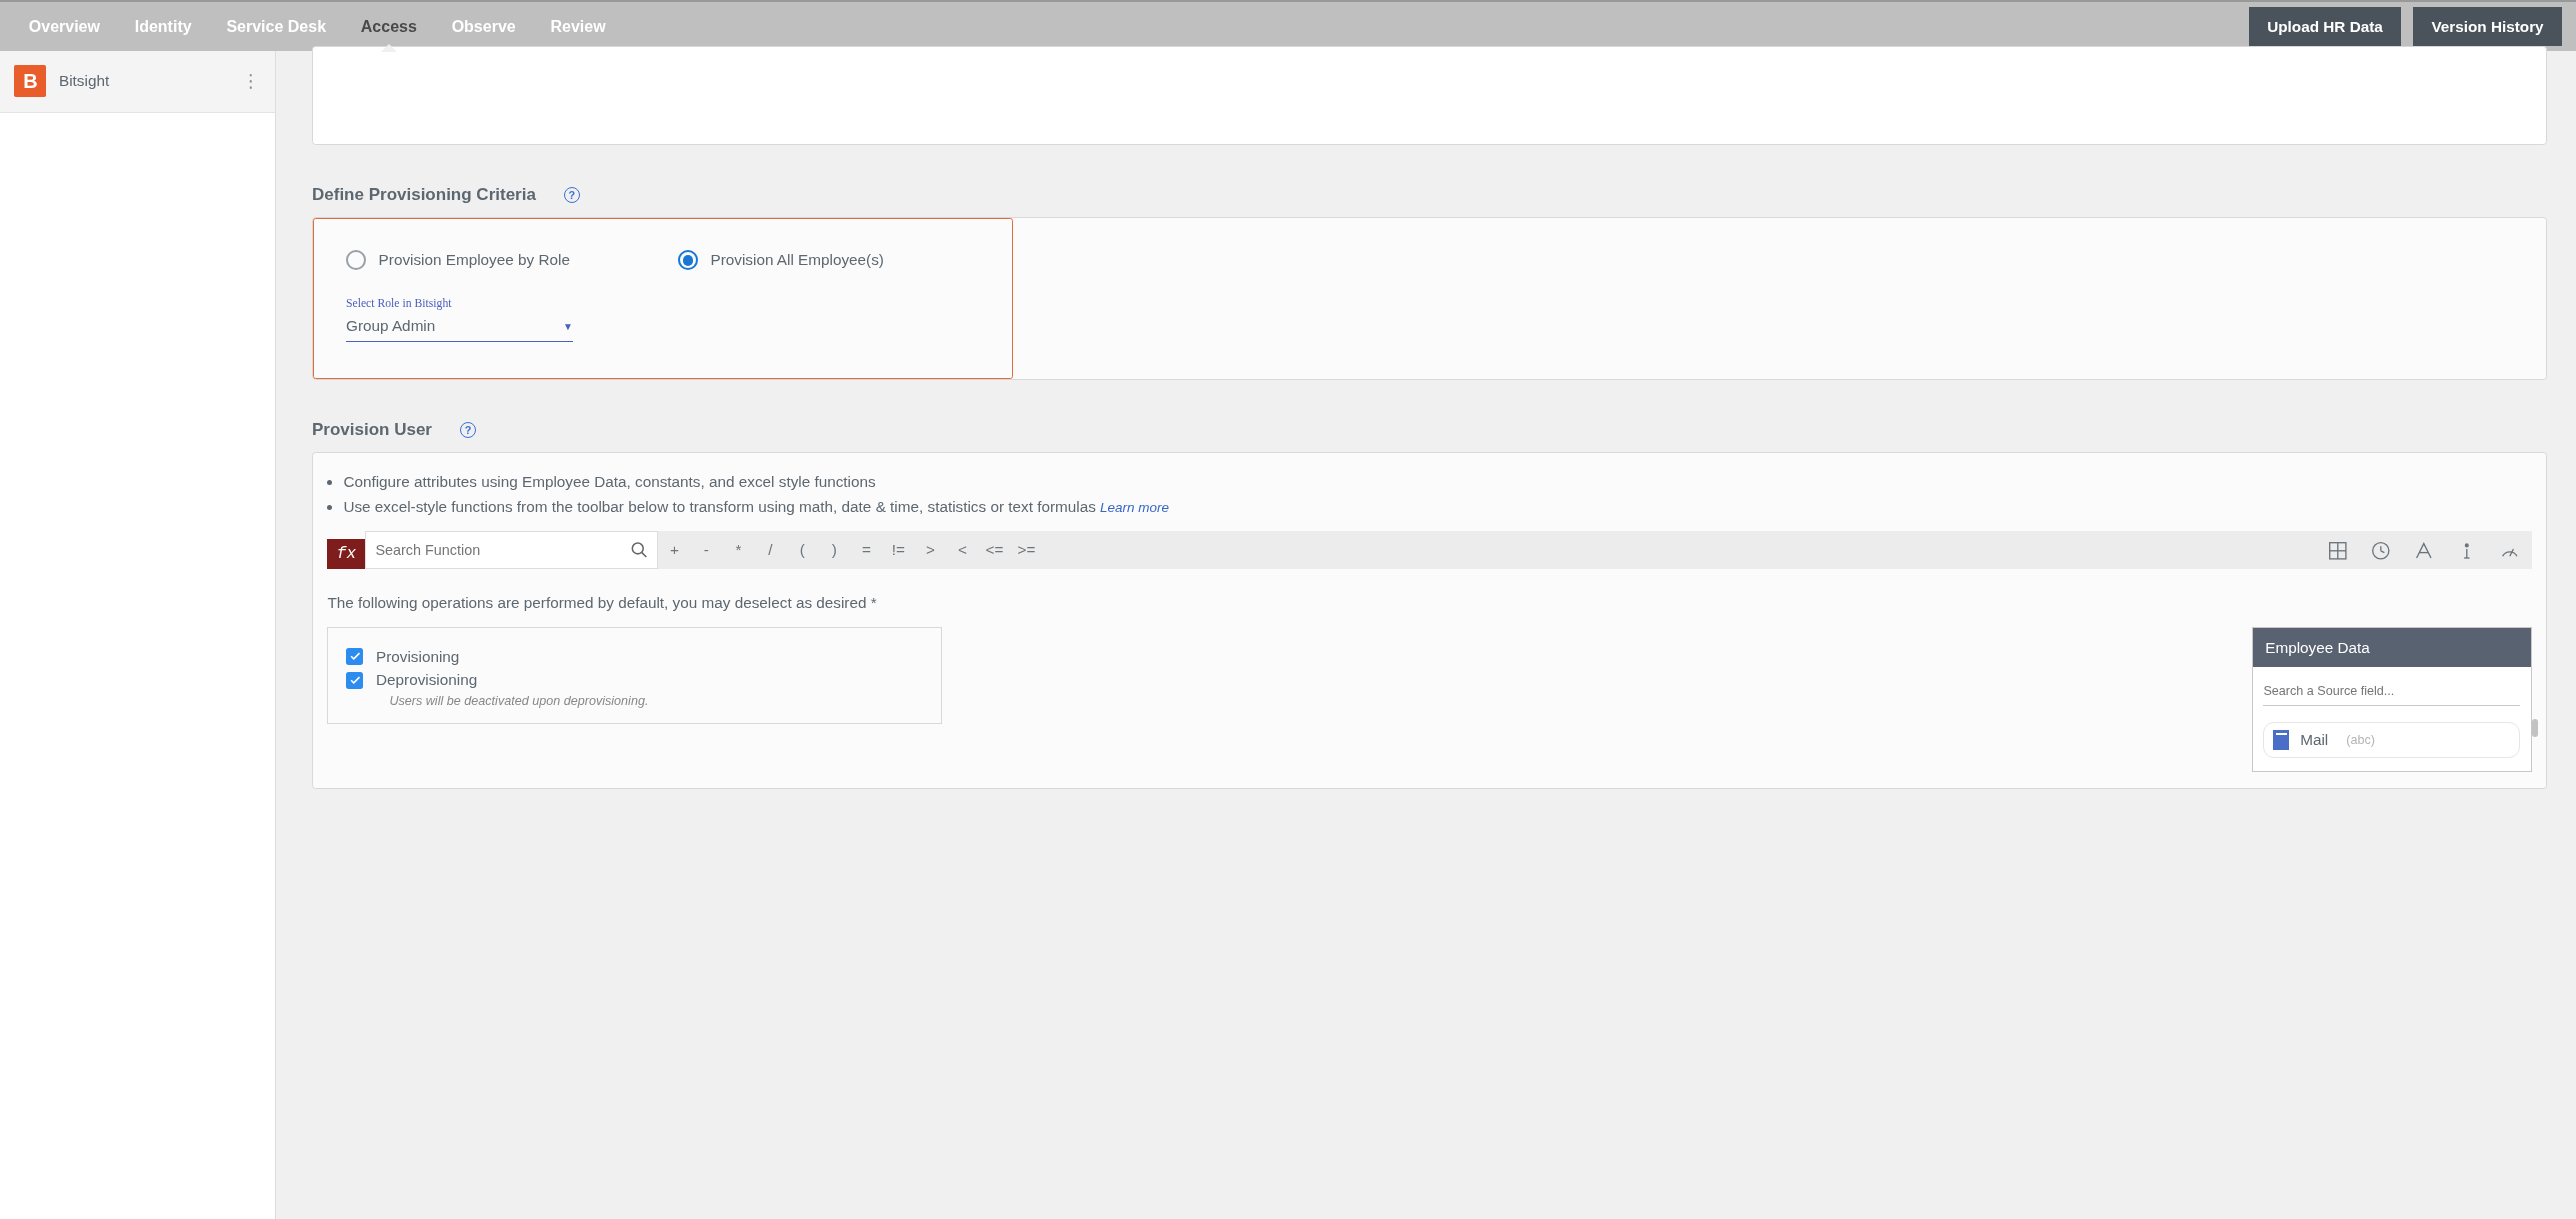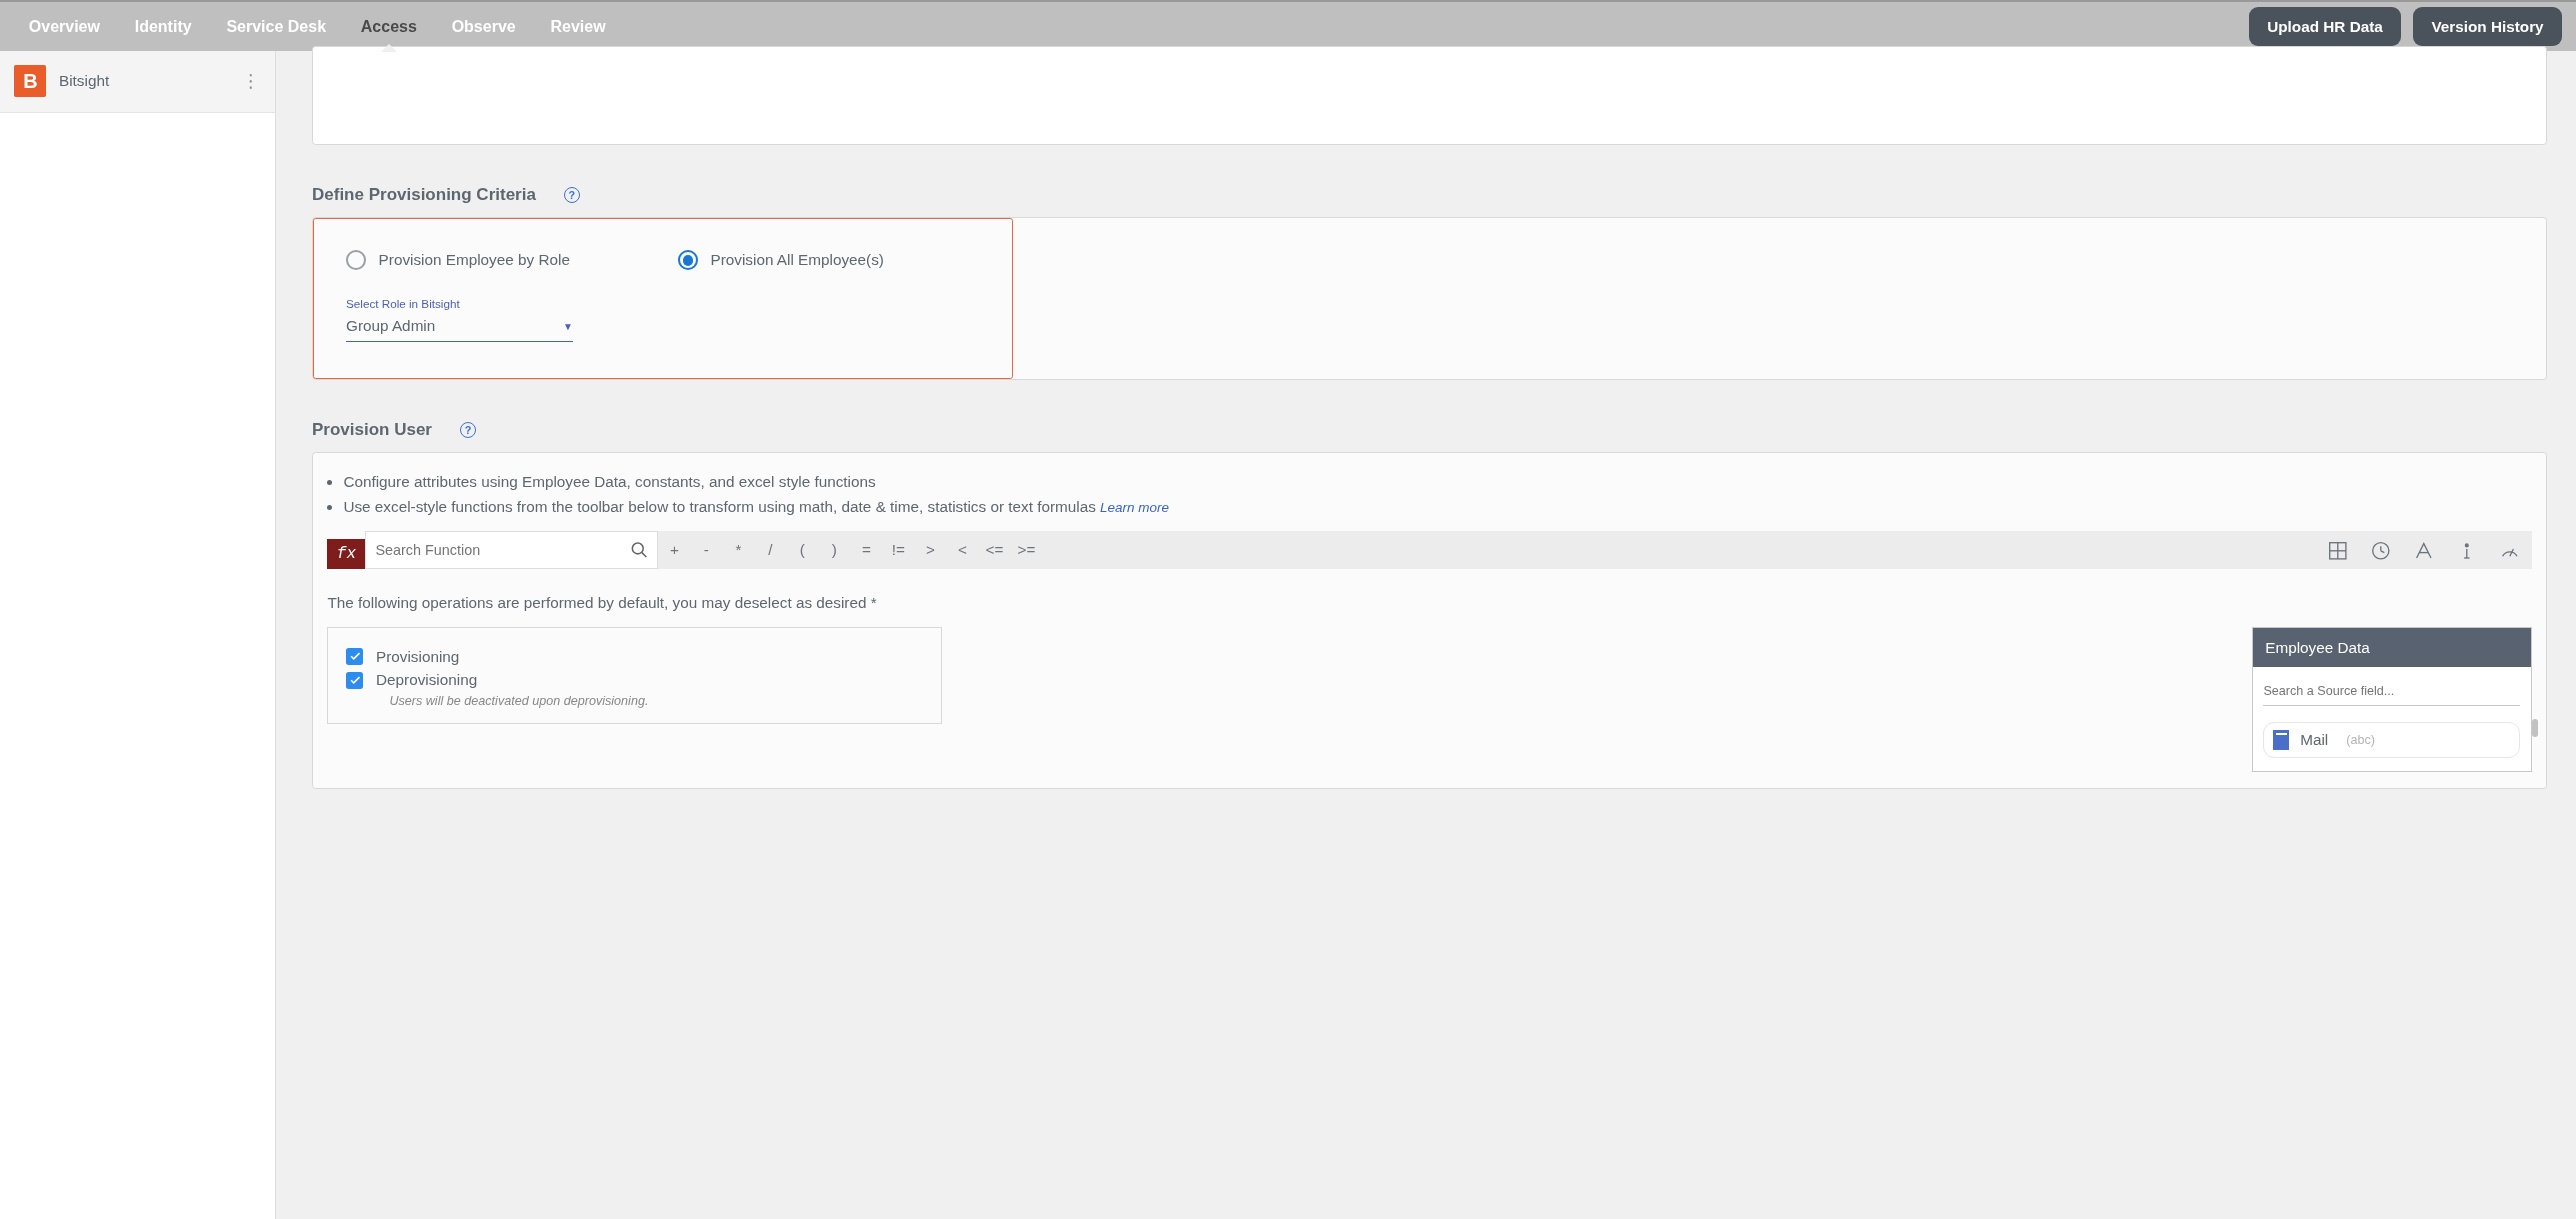--- a/index.html
+++ b/index.html
@@ -4,21 +4,21 @@
   <style>
     * { box-sizing: border-box; margin: 0; padding: 0; }
     body { font-family: -apple-system, BlinkMacSystemFont, "Segoe UI", Helvetica, Arial, sans-serif; background: #f0f0f0; color: #333; }
     
     .topbar { background: #bfbfbf; height: 51px; display: flex; align-items: center; padding: 0 14.4px; border-top: 2.7px solid #999; }
     .tabs { display: flex; gap: 6px; }
     .tab { color: #fff; font-weight: 600; font-size: 16px; padding: 14.4px 14.4px; cursor: pointer; position: relative; }
     .tab.active { color: #4a4a4a; }
     .tab.active::after { content: ""; position: absolute; bottom: -1.8px; left: 50%; transform: translateX(-50%); width: 0; height: 0; border-left: 8px solid transparent; border-right: 8px solid transparent; border-bottom: 8px solid #f0f0f0; }
     .top-actions { margin-left: auto; display: flex; gap: 12.6px; }
-    .btn-dark { background: #4a535c; color: #fff; border: none; padding: 10.8px 18px; font-size: 15.3px; font-weight: 600; border-radius: 9px; cursor: pointer; }
+    .btn-dark { background: #4a535c; color: #fff; border: none; padding: 10.8px 18px; font-size: 15.3px; font-weight: 600; border-radius: 0; cursor: pointer; }
     
     .layout { display: flex; }
     .sidebar { width: 276px; background: #fff; min-height: calc(100vh - 51px); border-right: 0.9px solid #ddd; }
     .side-app { display: flex; align-items: center; padding: 14.4px 14.4px; background: #f4f4f4; border-bottom: 0.9px solid #e4e4e4; position: relative; }
     .app-logo { width: 32px; height: 32px; background: #e85d2a; display: flex; align-items: center; justify-content: center; color: #fff; font-weight: 900; font-size: 20px; border-radius: 1.8px; }
     .app-name { margin-left: 12.6px; font-size: 15.3px; color: #5d6770; }
     .side-menu { margin-left: auto; color: #888; font-size: 18px; letter-spacing: 0.9px; cursor: pointer; }
     .add-access-wrap { padding: 21.6px 38px; }
     .add-access-btn { width: 100%; background: #596270; color: #fff; border: none; padding: 12.6px 0; font-size: 15.3px; font-weight: 600; border-radius: 3.6px; cursor: pointer; }
     
@@ -36,21 +36,21 @@
     .criteria-right { flex: 1; }
     
     .radio-row { display: flex; gap: 108px; align-items: center; }
     .radio { display: flex; align-items: center; gap: 12.6px; cursor: pointer; }
     .radio-circle { width: 20px; height: 20px; border: 2.3px solid #9aa0a6; border-radius: 50%; display: inline-flex; align-items: center; justify-content: center; }
     .radio-circle.selected { border-color: #1976d2; }
     .radio-circle.selected::after { content: ""; width: 10.8px; height: 10.8px; background: #1976d2; border-radius: 50%; }
     .radio-label { font-size: 15.3px; color: #5d6770; }
     
     .select-wrap { margin-top: 27px; }
-    .select-label { color: #4b5fbf; font-size: 11.7px; margin-bottom: 3.6px; display: block; }
+    .select-label { color: #4b5fbf; font-size: 11.7px; margin-bottom: 3.6px; display: block; font-family: Liberation Serif, serif; }
     .select-field { display: flex; align-items: center; justify-content: space-between; width: 227px; border-bottom: 1.8px solid #4b5fbf; padding: 3.6px 0 5.4px 0; cursor: pointer; }
     .select-value { color: #5d6770; font-size: 15.3px; }
     .select-arrow { color: #4b5fbf; font-size: 10px; }
     
     .user-panel { padding: 16px 14.4px; }
     .info-list { list-style: disc; padding-left: 16px; color: #5d6770; font-size: 15.3px; line-height: 1.5; }
     .info-list li { margin: 1.8px 0; }
     .learn-more { color: #3766c7; font-style: italic; font-size: 13.5px; cursor: pointer; }
     
     .toolbar { display: flex; align-items: stretch; margin-top: 12.6px; height: 38px; }

